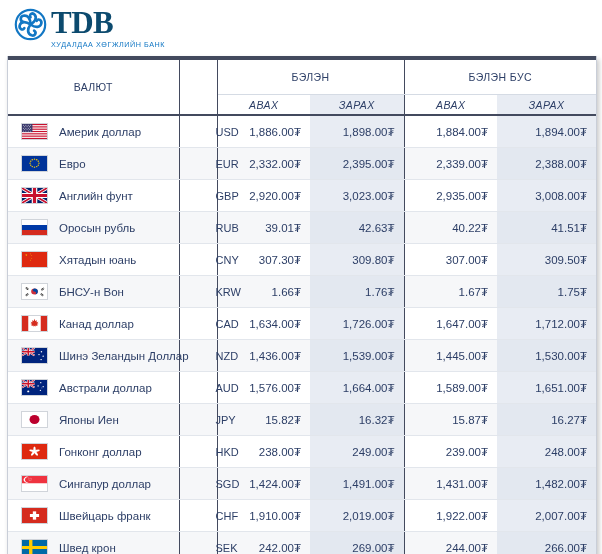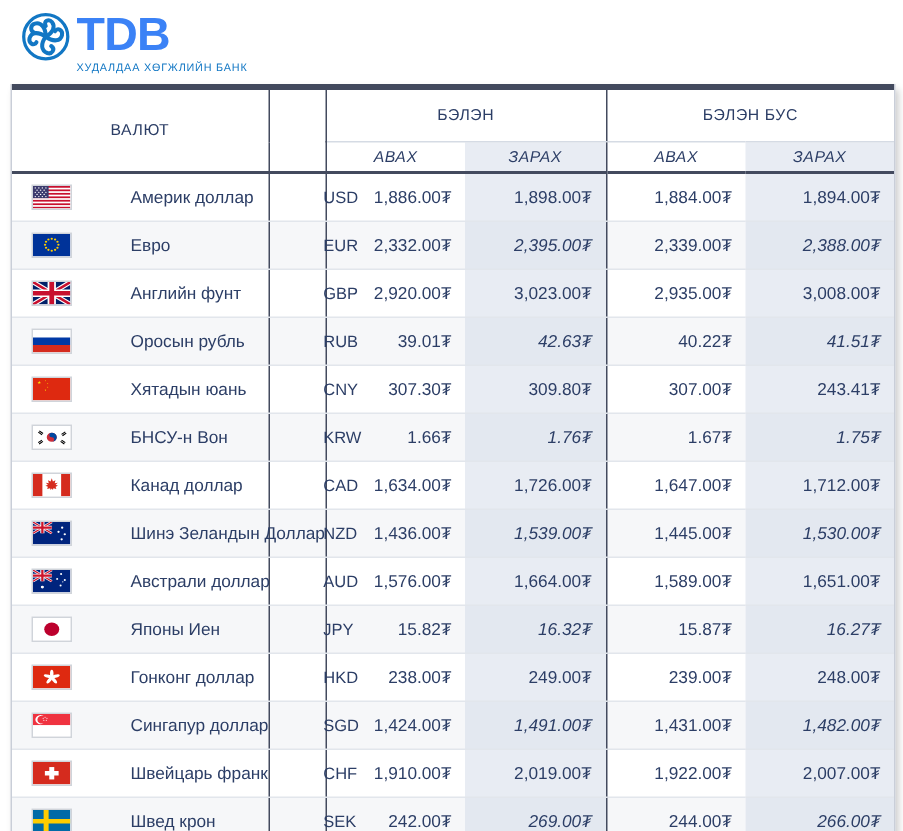--- a/index.html
+++ b/index.html
@@ -10,23 +10,23 @@
     overflow:hidden;
   }
   .page{position:relative;width:602px;height:554px;}
 
   
   .logo-bar{position:absolute;left:0;top:0;width:602px;height:54px;background:#fff;}
   .logo{position:absolute;left:14px;top:7px;display:flex;align-items:flex-start;}
   .logo-mark{width:33px;height:33px;position:relative;flex:0 0 auto;margin-top:1px;}
   .logo-text-wrap{margin-left:4px;display:flex;flex-direction:column;}
   .logo-tdb{
-    font-family:Liberation Sans, sans-serif;
+    font-family:Liberation Serif, serif;
     font-weight:bold;font-size:31px;line-height:31px;
-    letter-spacing:-0.5px;color:#3b82f6;
+    letter-spacing:-0.5px;color:#0c4a6e;
   }
   .logo-sub{
     font-family:"Liberation Sans",sans-serif;
     font-size:7.2px;line-height:9px;letter-spacing:0.55px;
     color:#1277c4;font-weight:normal;margin-top:2px;white-space:nowrap;
   }
 
   
   .table-wrap{
     position:absolute;left:7px;top:56px;width:588px;
@@ -107,23 +107,23 @@
     padding-left:36px;
   }
   td.val{
     text-align:right;
     padding-right:9px;
     white-space:nowrap;
   }
   td.val.sep{border-right:1px solid #434a5e;}
   td.val.shade{background:#e8ecf3;text-align:right;}
   tbody tr.alt td{background:#f6f7f9;}
-  tbody tr.alt td.val.shade{background:#e3e8f0;font-style:italic;}
-
-  .name-cell{display:flex;align-items:center;gap:28px;}
+  tbody tr.alt td.val.shade{background:#e3e8f0;}
+
+  .name-cell{display:flex;align-items:center;}
   .flag{
     width:27px;height:17px;flex:0 0 auto;margin-right:11px;
     border:1px solid #d0d4da;box-sizing:border-box;position:relative;overflow:hidden;
     background:#fff;
   }
   .flag svg{display:block;width:100%;height:100%;}
   .cur-label{display:inline-block;}
 </style>
 </head>
 <body>
@@ -312,21 +312,21 @@
       </g>
     </svg>
                 </span>
                 <span class="cur-label">Хятадын юань</span>
               </div>
             </td>
             <td class="cur-code">CNY</td>
             <td class="val">307.30₮</td>
             <td class="val shade sep">309.80₮</td>
             <td class="val">307.00₮</td>
-            <td class="val shade">243.41₮</td>
+            <td class="val shade">309.50₮</td>
           </tr>
           <tr class="alt">
             <td class="cur-name">
               <div class="name-cell">
                 <span class="flag">
                   <svg viewBox="0 0 36 24" preserveAspectRatio="none">
       <rect width="36" height="24" fill="#fff"></rect>
       <path d="M18 7.2a4.8 4.8 0 0 1 0 9.6 4.8 4.8 0 0 1 0-9.6z" fill="#cd2e3a"></path>
       <path d="M18 7.2a2.4 2.4 0 0 0 0 4.8 2.4 2.4 0 0 1 0 4.8 4.8 4.8 0 0 0 0-9.6z" fill="#0047a0"></path>
       <g stroke="#000" stroke-width="1.1">

